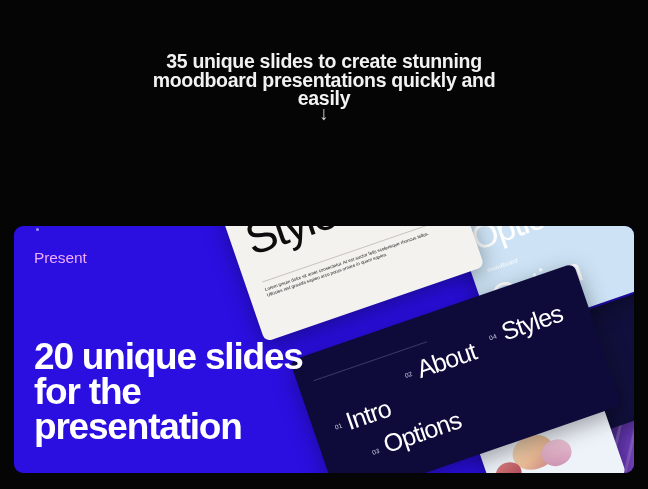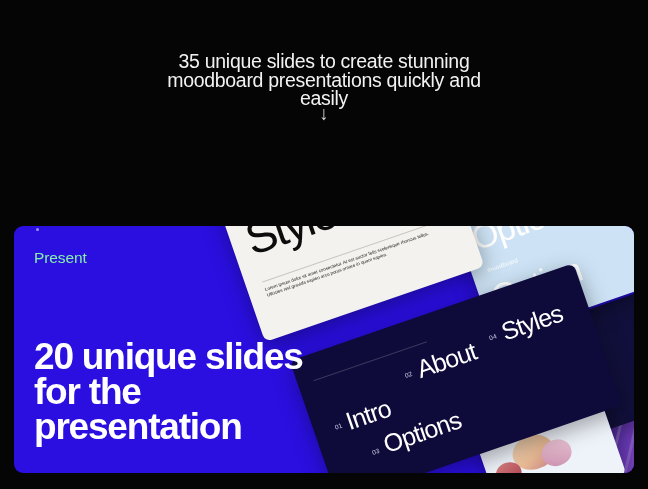--- a/index.html
+++ b/index.html
@@ -28,21 +28,21 @@
     left: 0;
     top: 52px;
     width: 648px;
     text-align: center;
   }
   .intro-headline {
     font-size: 19.5px;
     line-height: 18.5px;
     letter-spacing: -0.3px;
     color: #f2f2f2;
-    font-weight: 400;
+    font-weight: 700;
     margin: 0 auto;
     width: 350px;
   }
   .intro-arrow {
     position: absolute;
     left: 0;
     top: 104px;
     width: 648px;
     text-align: center;
     font-size: 19px;
@@ -62,21 +62,21 @@
     border-radius: 9px;
     overflow: hidden;
   }
 
   .panel-label {
     position: absolute;
     left: 20px;
     top: 23px;
     font-size: 15.5px;
     letter-spacing: -0.1px;
-    color: #86efac;
+    color: #f0abfc;
     z-index: 30;
   }
   .panel-title {
     position: absolute;
     left: 20px;
     top: 113px;
     font-size: 37px;
     line-height: 35px;
     letter-spacing: -1.2px;
     color: #ffffff;

